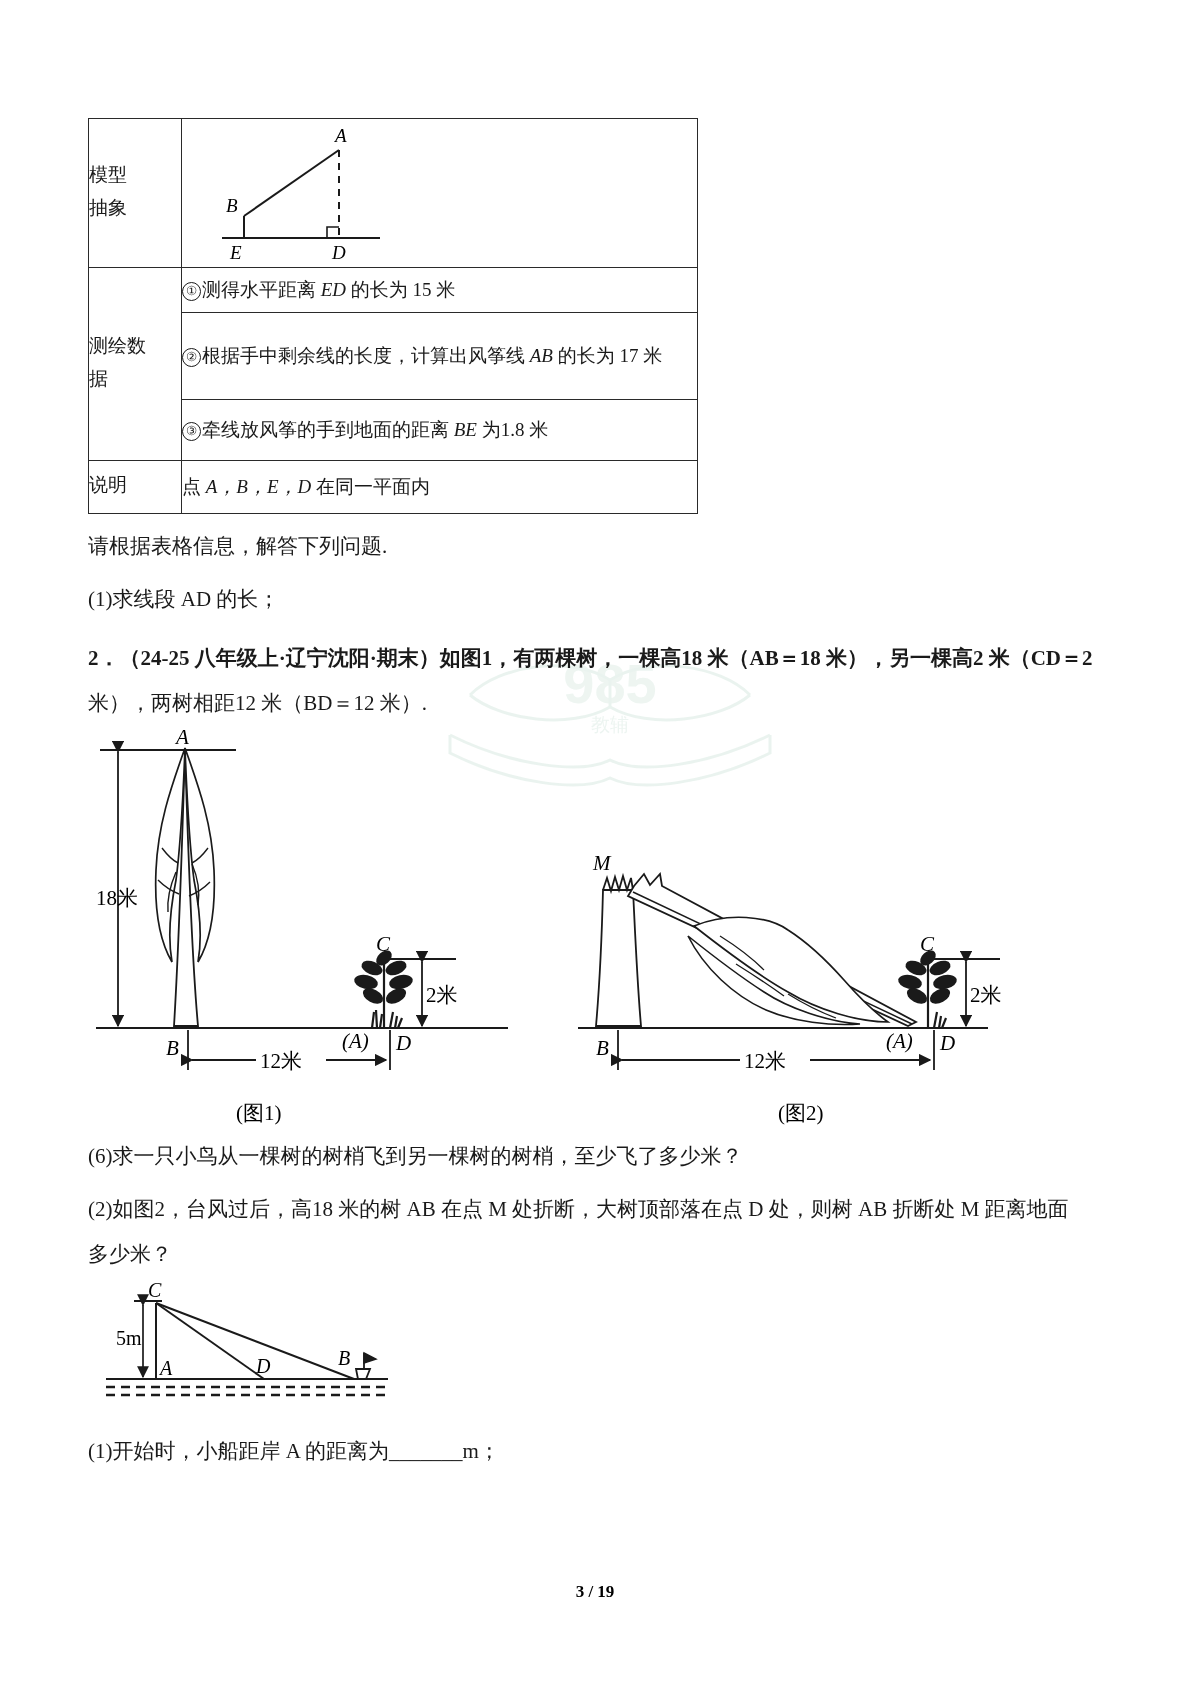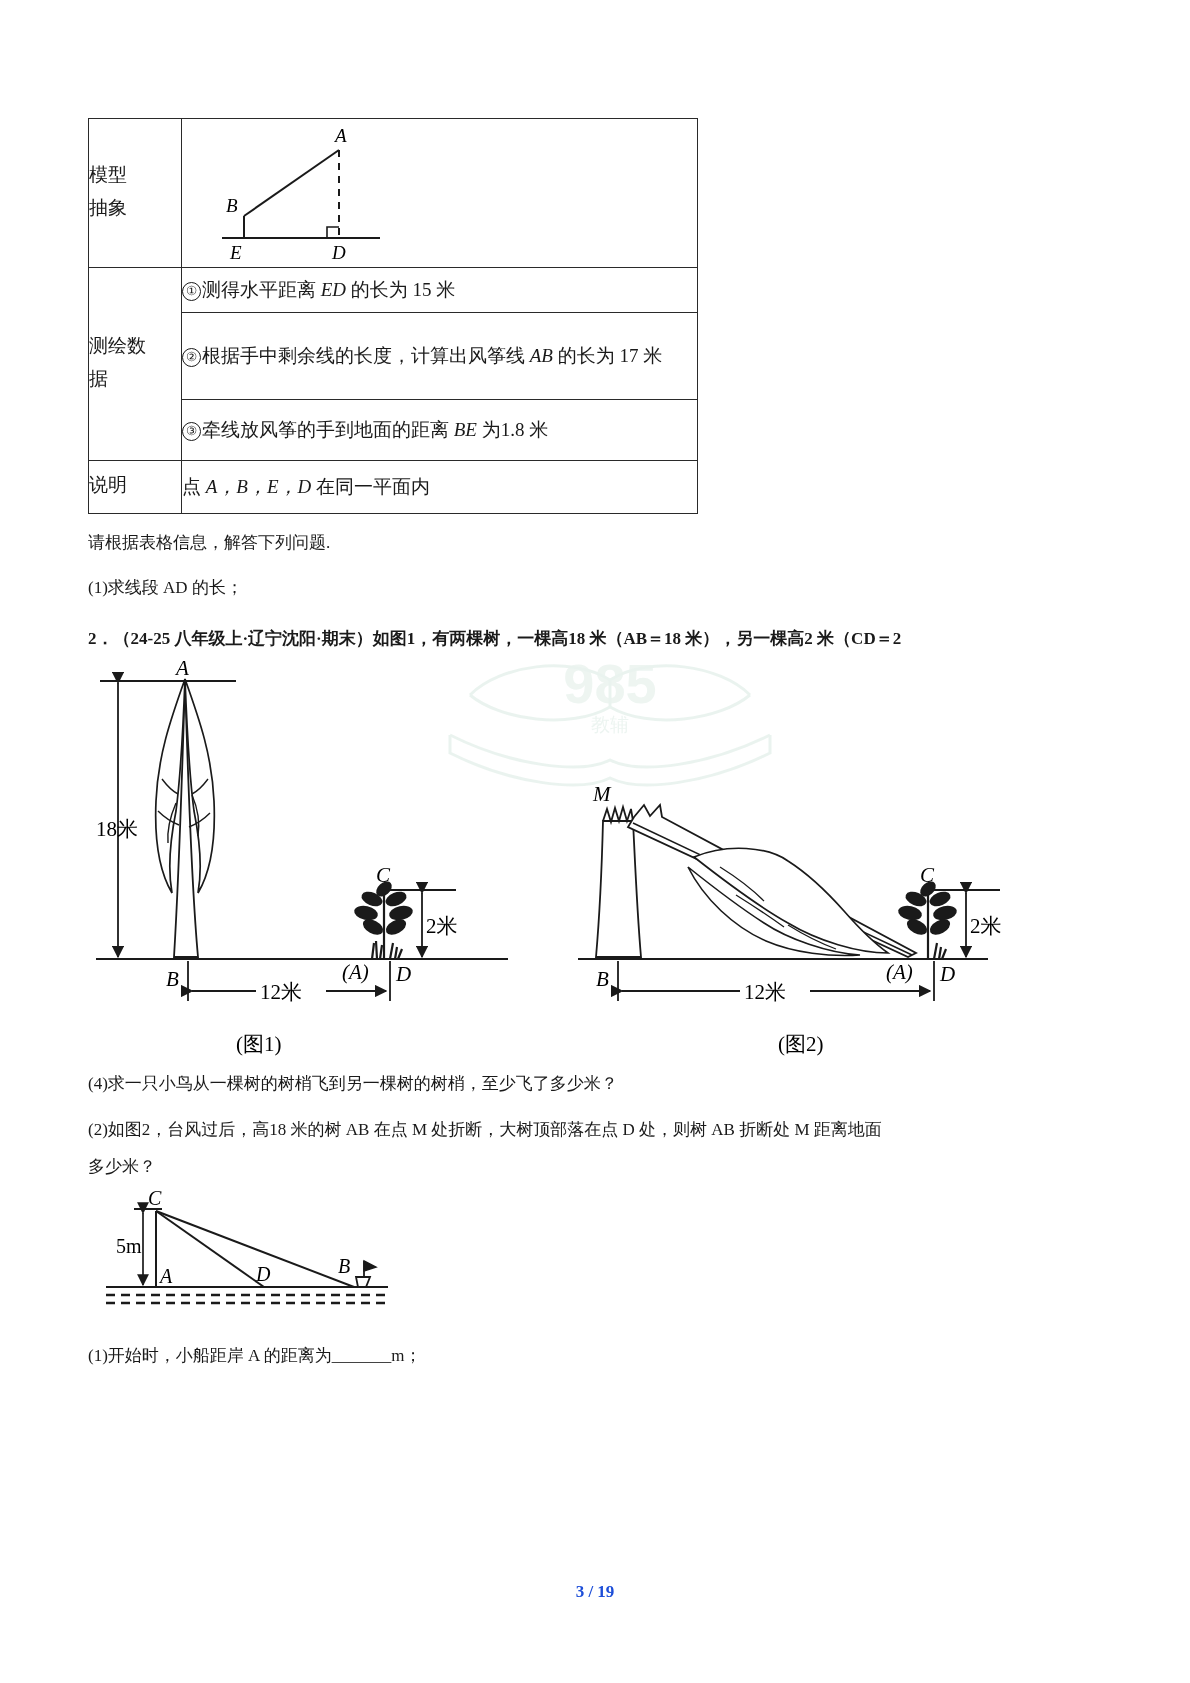--- a/index.html
+++ b/index.html
@@ -79,21 +79,21 @@
     font-size: 12.5px;
     font-family: "Liberation Sans", sans-serif;
     margin-right: 1px;
     position: relative;
     top: -1px;
   }
   i.mv { font-style: italic; font-family: "Liberation Serif", serif; }
 
   
   p.para {
-    font-size: 17px;
+    font-size: 21px;
     line-height: 1.95;
     margin: 12px 0 0 0;
     text-align: left;
     position: relative;
     z-index: 2;
   }
   p.q-num { margin-top: 18px; font-weight: bold; }
 
   
   .fig-row {
@@ -112,21 +112,21 @@
   
   .footer {
     position: absolute;
     left: 0;
     top: 1582px;
     width: 1190px;
     text-align: center;
     font-size: 17px;
     font-family: "Liberation Serif", serif;
     font-weight: bold;
-    color: #1d4ed8;
+    color: #000000;
   }
   svg { display: block; }
   .u { font-style: italic; }
 </style>
 </head>
 <body>
 
 <div class="page">
 
   <div class="watermark">
@@ -200,20 +200,21 @@
           <span>点 </span><i class="mv">A，B，E，D</i><span> 在同一平面内</span>
         </td>
       </tr>
     </tbody>
       </table>
 
     <p class="para">请根据表格信息，解答下列问题.</p>
     <p class="para">(1)求线段 AD 的长；</p>
 
     <p class="para q-num">2．（24-25 八年级上·辽宁沈阳·期末）如图1，有两棵树，一棵高18 米（AB＝18 米），另一棵高2 米（CD＝2</p>
+    <p class="para" style="margin-top:4px">米），两树相距12 米（BD＝12 米）.</p>
 
     <div class="fig-row">
       <svg width="1014" height="420" viewBox="0 0 1014 420">
         <defs>
           <marker id="ah" viewBox="0 0 10 10" refX="9" refY="5" markerWidth="7" markerHeight="7" orient="auto">
             <path d="M0 0 L10 5 L0 10 z" fill="#1a1a1a"></path>
           </marker>
           <marker id="ah2" viewBox="0 0 10 10" refX="9" refY="5" markerWidth="7" markerHeight="7" orient="auto">
             <path d="M0 0 L10 5 L0 10 z" fill="#1a1a1a"></path>
           </marker>
@@ -327,21 +328,21 @@
 
           <line x1="534" y1="330" x2="842" y2="330" stroke="#1a1a1a" stroke-width="1.8" marker-start="url(#ah)" marker-end="url(#ah)"></line>
           <rect x="652" y="316" width="70" height="26" fill="#fff"></rect>
           <text x="656" y="338" font-family="'Liberation Serif',serif" font-size="21">12米</text>
 
           <text x="690" y="390" font-family="'Liberation Serif',serif" font-size="21">(图2)</text>
         </g>
       </svg>
     </div>
 
-    <p class="para" style="margin-top:-14px">(4)求一只小鸟从一棵树的树梢飞到另一棵树的树梢，至少飞了多少米？</p>
+    <p class="para" style="margin-top:-14px">(6)求一只小鸟从一棵树的树梢飞到另一棵树的树梢，至少飞了多少米？</p>
     <p class="para">(2)如图2，台风过后，高18 米的树 AB 在点 M 处折断，大树顶部落在点 D 处，则树 AB 折断处 M 距离地面</p>
     <p class="para" style="margin-top:4px">多少米？</p>
 
 
     <div class="fig-boat">
       <svg width="420" height="150" viewBox="0 0 420 150">
         <defs>
           <marker id="ah3" viewBox="0 0 10 10" refX="9" refY="5" markerWidth="7" markerHeight="7" orient="auto">
             <path d="M0 0 L10 5 L0 10 z" fill="#1a1a1a"></path>
           </marker>

